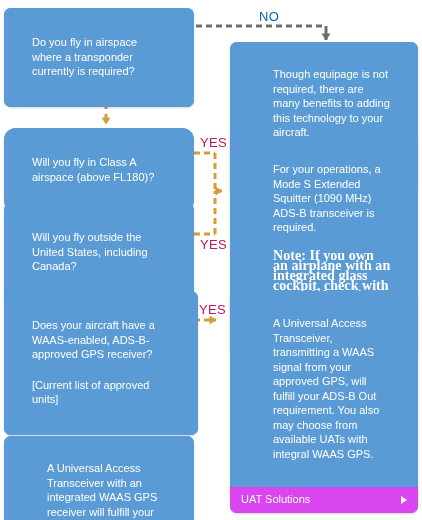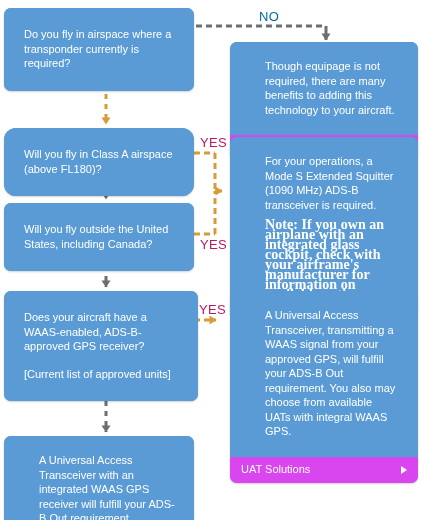--- a/index.html
+++ b/index.html
@@ -32,21 +32,21 @@
   }
   .node .body {
     background: #5b9bd5;
     color: #ffffff;
     font-size: 11px;
     line-height: 14.5px;
     padding: 9px 11px 10px 27px;
     box-sizing: border-box;
   }
   .node.question .body { padding: 11px 11px 12px 12px; }
-  .node .body p { margin: 8px; }
+  .node .body p { margin: 16px; }
   .node .body p + p { margin-top: 13px; }
   .note {
     font-family: "Liberation Serif", serif;
     font-weight: bold;
     font-size: 14px;
     line-height: 10px;
     margin-top: 7px !important;
     color: #ffffff;
     letter-spacing: 0.05px;
   }

